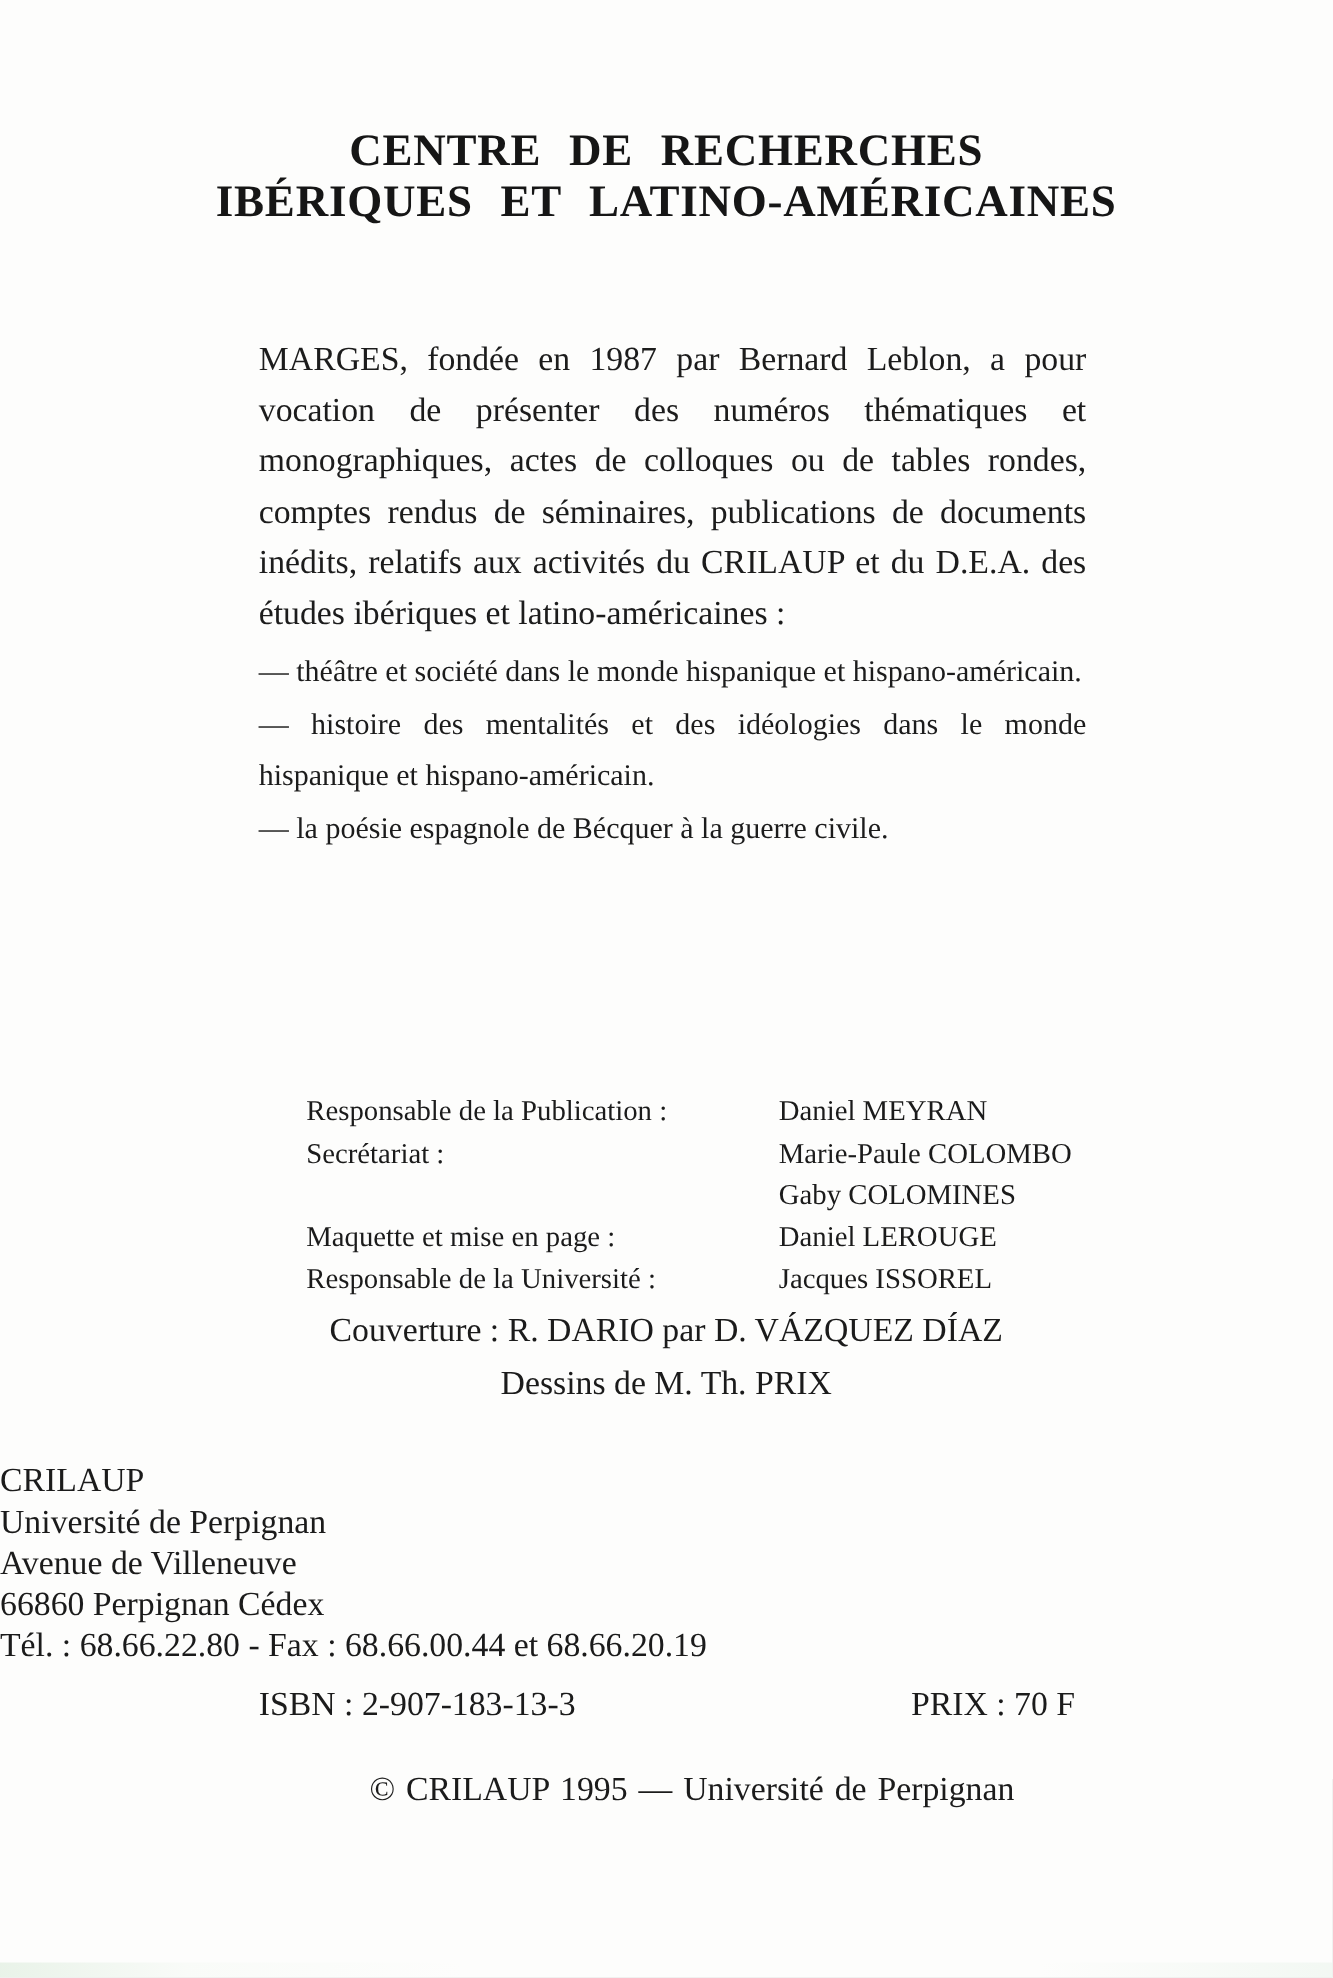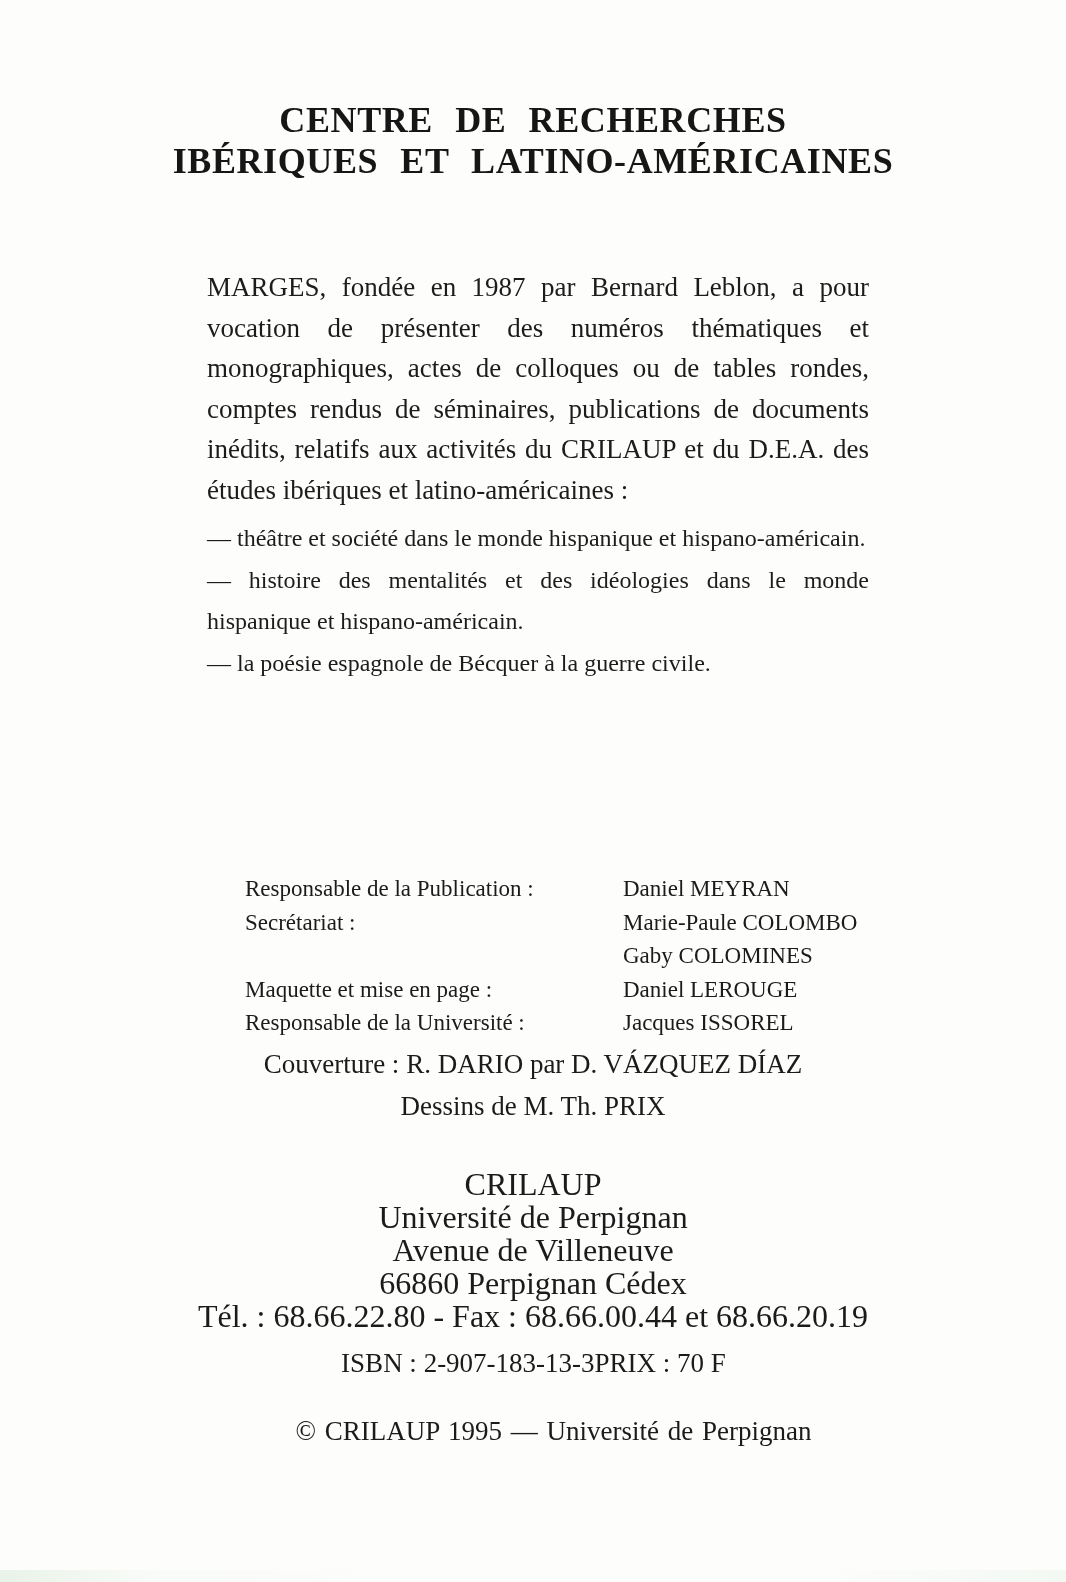--- a/index.html
+++ b/index.html
@@ -93,33 +93,33 @@
   }
   .italic-label {
   }
 
   
   .address {
     position: absolute;
     top: 1168px;
     left: 0;
     right: 0;
-    text-align: center;
-    font-size: 32px;
+    text-align: left;
+    font-size: 27px;
     line-height: 33px;
   }
 
   
   .isbn-row {
     position: absolute;
     top: 1348px;
     left: 207px;
     right: 206px;
     display: flex;
-    justify-content: center;
+    justify-content: space-between;
     font-size: 27px;
   }
 
   
   .copyright {
     position: absolute;
     top: 1416px;
     left: 0;
     right: 0;
     text-align: center;

